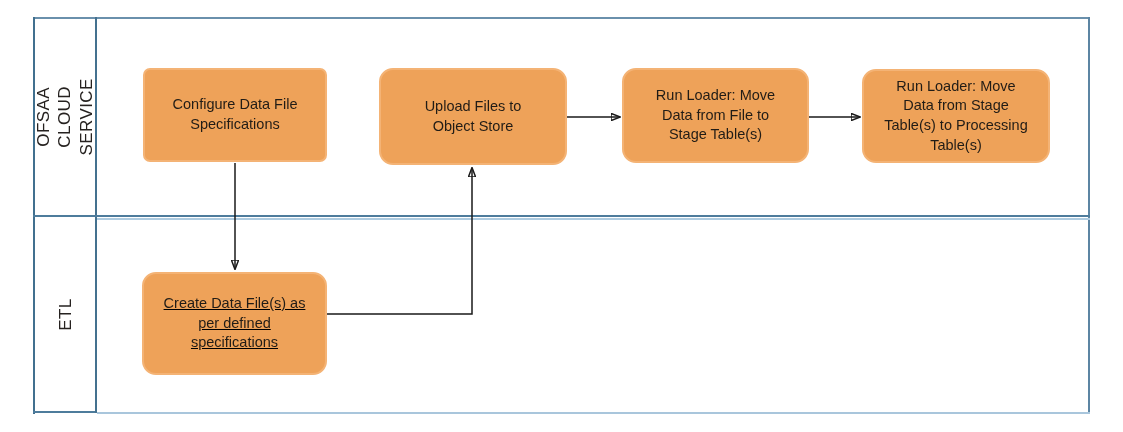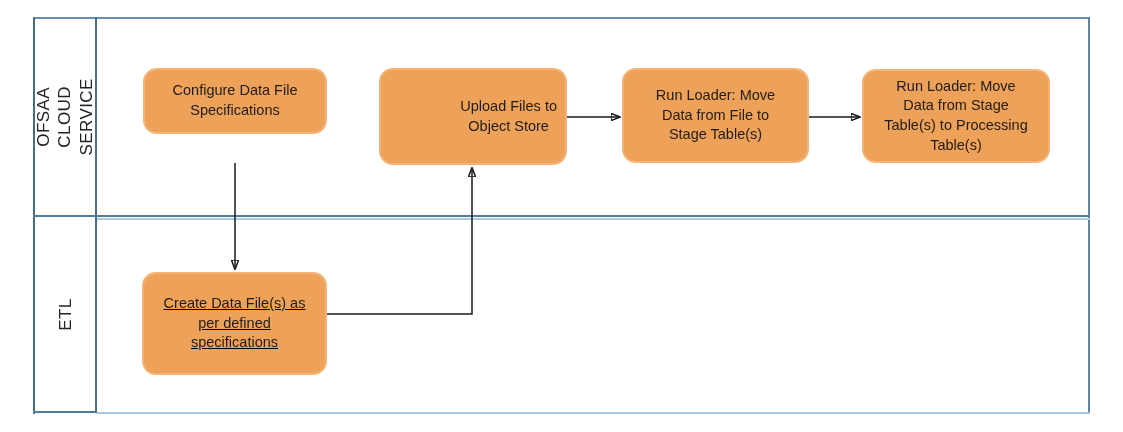--- a/index.html
+++ b/index.html
@@ -36,22 +36,22 @@
   .node{
     position:absolute;z-index:3;box-sizing:border-box;
     background:#EEA259;border:2px solid #F4B375;border-radius:14px;
     display:flex;align-items:center;justify-content:center;
     padding:6px 8px;
   }
   .node span{
     white-space:pre-line;text-align:center;
     font-size:14.5px;line-height:1.35;color:#211C16;
   }
-  .node-1{left:143px;top:68px;width:184px;height:66px;}
-  .node-2{left:379px;top:68px;width:188px;height:97px;justify-content:flex-end;}
+  .node-1{left:143px;top:68px;width:184px;height:94px;border-radius:7px;}
+  .node-2{left:379px;top:68px;width:188px;height:97px;}
   .node-3{left:622px;top:68px;width:187px;height:95px;}
   .node-4{left:862px;top:69px;width:188px;height:94px;}
   .node-5{left:142px;top:272px;width:185px;height:103px;text-decoration:underline;}
 </style>
 </head>
 <body>
 
 <div>
 
   <div class="edge edge-top"></div>

